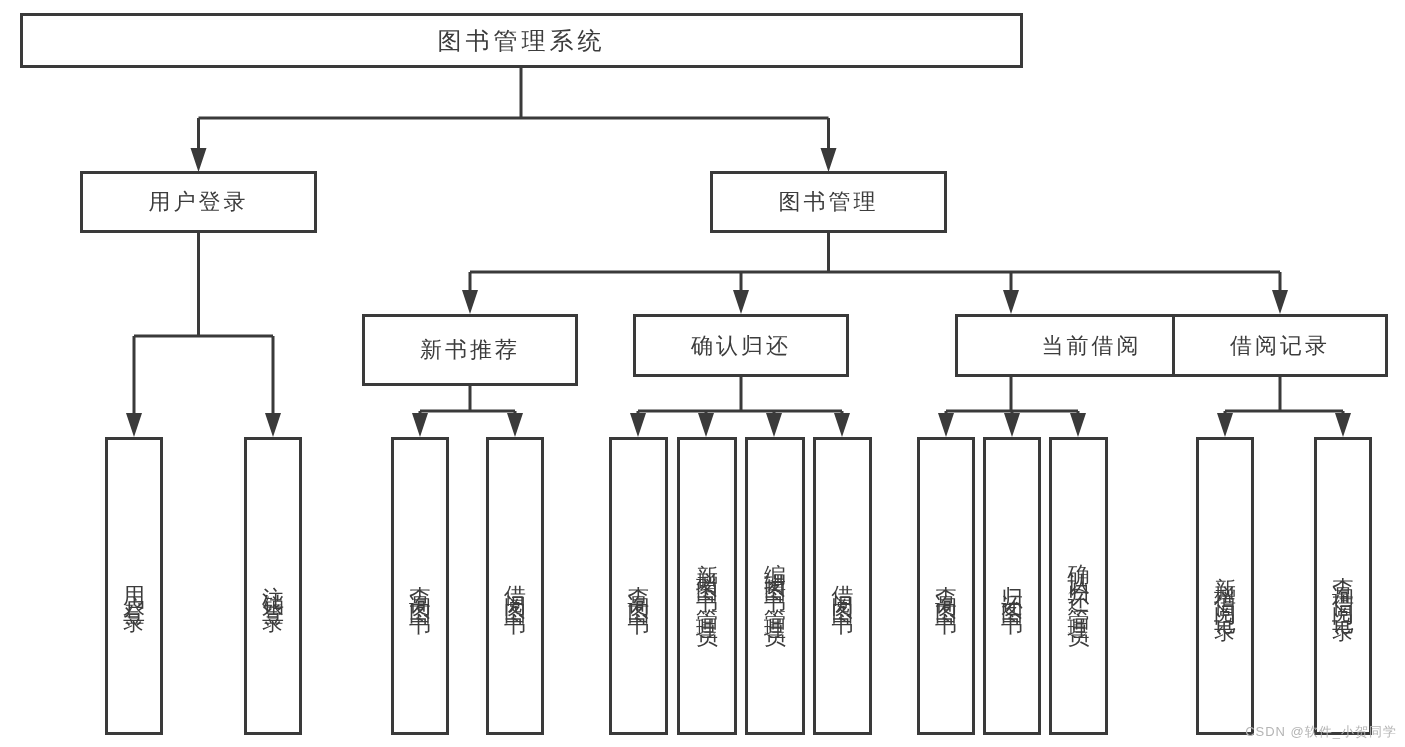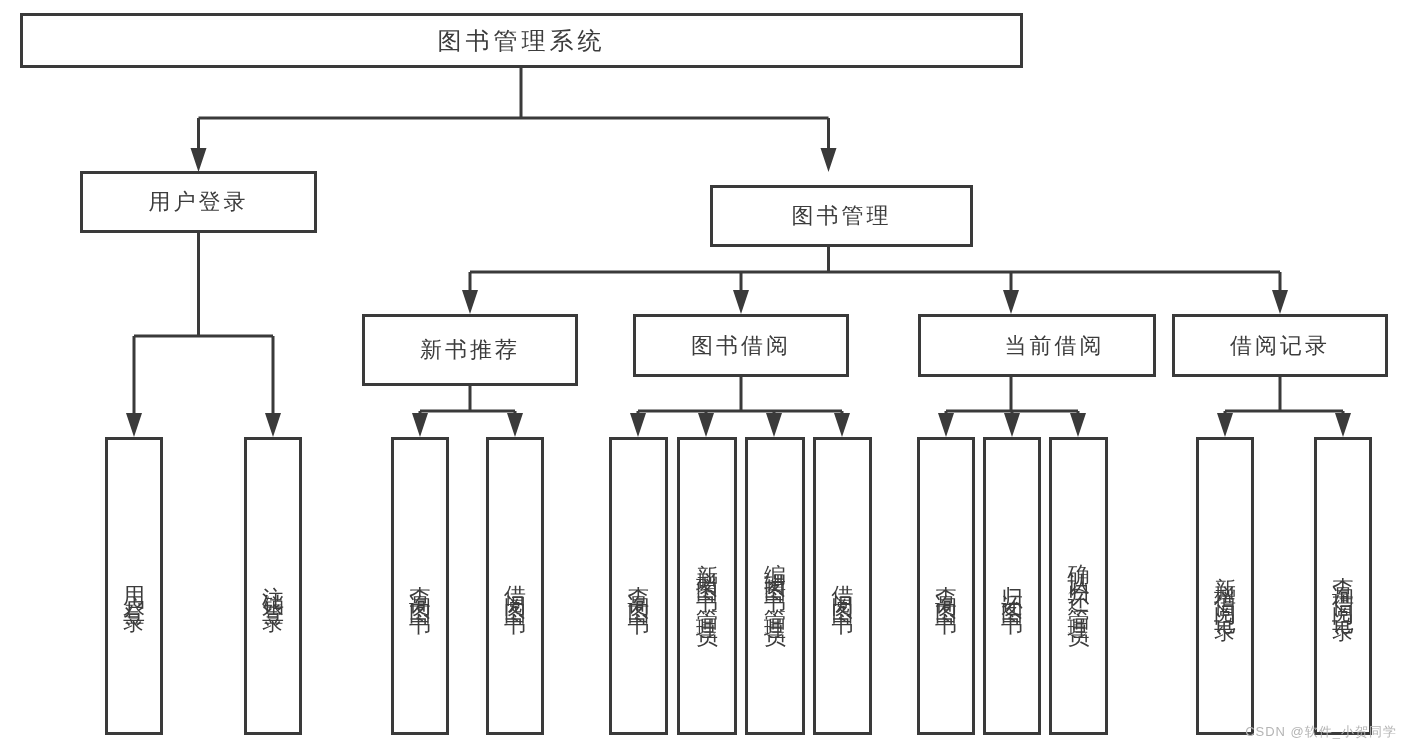--- a/index.html
+++ b/index.html
@@ -52,24 +52,24 @@
     text-orientation: mixed;
     font-size: 22px;
     letter-spacing: 9px;
     line-height: 1;
     white-space: nowrap;
   }
 
   
   .n-root  { left: 20px;   top: 13px;  width: 1003px; height: 55px; }
   .n-l2a   { left: 80px;   top: 171px; width: 237px;  height: 62px; }
-  .n-l2b   { left: 710px;  top: 185px; width: 263px;  height: 62px; }
+  .n-l2b   { left: 710px;  top: 171px; width: 237px;  height: 62px; }
   .n-l3a   { left: 362px;  top: 314px; width: 216px;  height: 72px; }
   .n-l3b   { left: 633px;  top: 314px; width: 216px;  height: 63px; }
-  .n-l3c   { left: 918px;  top: 314px; width: 238px;  height: 63px; padding-left: 35px; }
+  .n-l3c   { left: 955px;  top: 314px; width: 238px;  height: 63px; padding-left: 35px; }
   .n-l3d   { left: 1172px; top: 314px; width: 216px;  height: 63px; }
   .v1  { left: 105px;  top: 437px; width: 58px; height: 298px; }
   .v2  { left: 244px;  top: 437px; width: 58px; height: 298px; }
   .v3  { left: 391px;  top: 437px; width: 58px; height: 298px; }
   .v4  { left: 486px;  top: 437px; width: 58px; height: 298px; }
   .v5  { left: 609px;  top: 437px; width: 59px; height: 298px; }
   .v6  { left: 677px;  top: 437px; width: 60px; height: 298px; }
   .v7  { left: 745px;  top: 437px; width: 60px; height: 298px; }
   .v8  { left: 813px;  top: 437px; width: 59px; height: 298px; }
   .v9  { left: 917px;  top: 437px; width: 58px; height: 298px; }
@@ -133,21 +133,21 @@
     <span>用户登录</span>
   </div>
   <div class="node hbox n-l2b">
     <span>图书管理</span>
   </div>
 
   <div class="node hbox n-l3a">
     <span>新书推荐</span>
   </div>
   <div class="node hbox n-l3b">
-    <span>图书借阅</span>
+    <span>确认归还</span>
   </div>
   <div class="node hbox n-l3c">
     <span>当前借阅</span>
   </div>
   <div class="node hbox n-l3d">
     <span>借阅记录</span>
   </div>
 
   <div class="node vbox v1">
     <span>用户登录</span>

